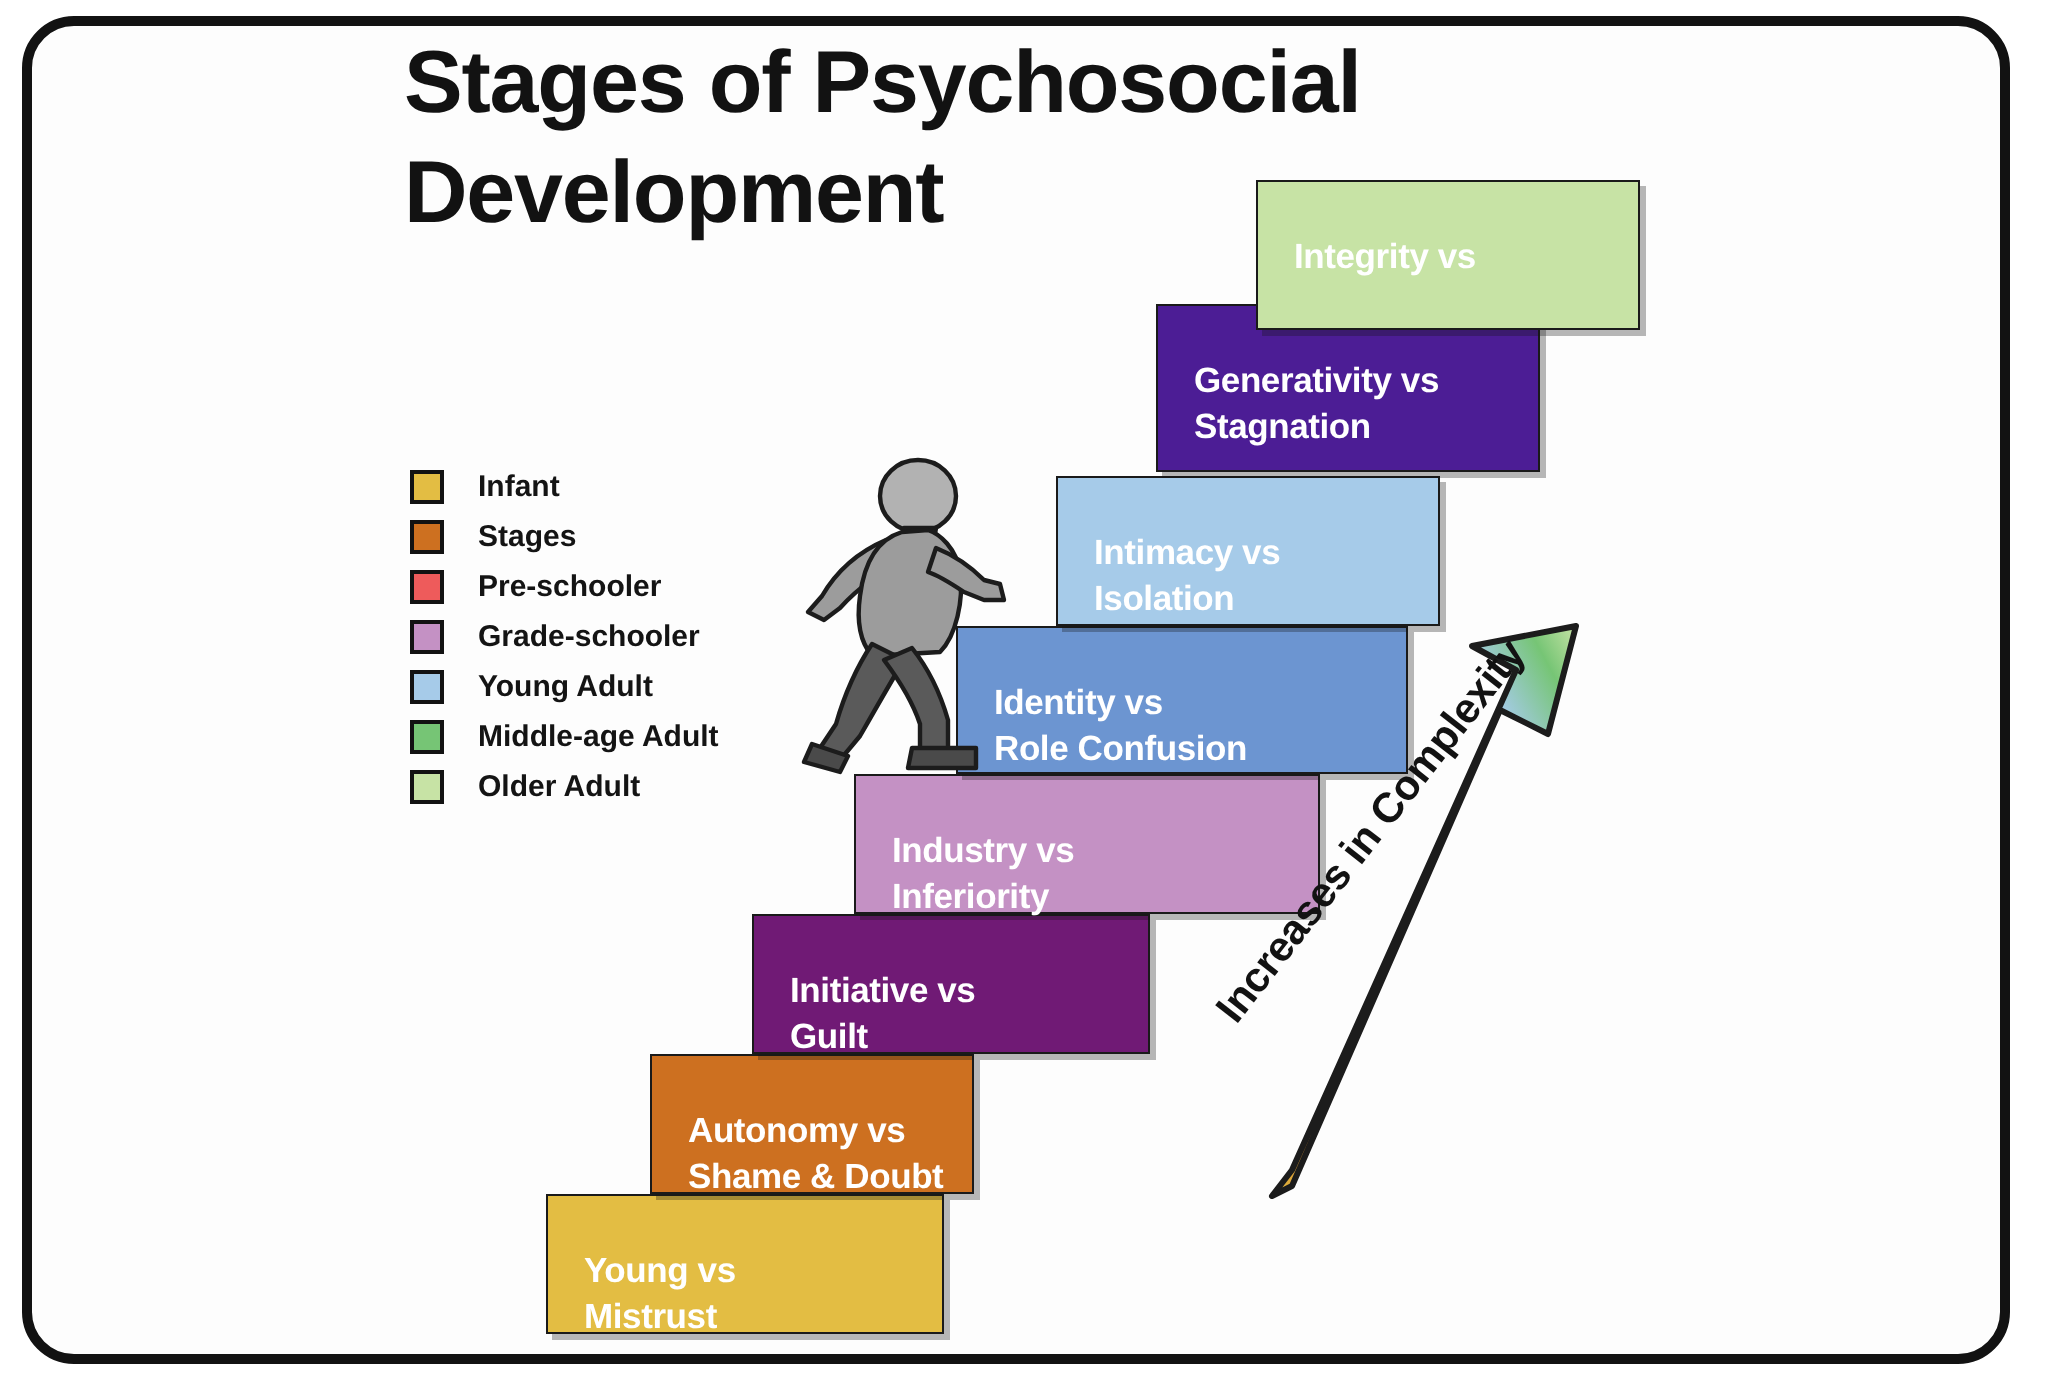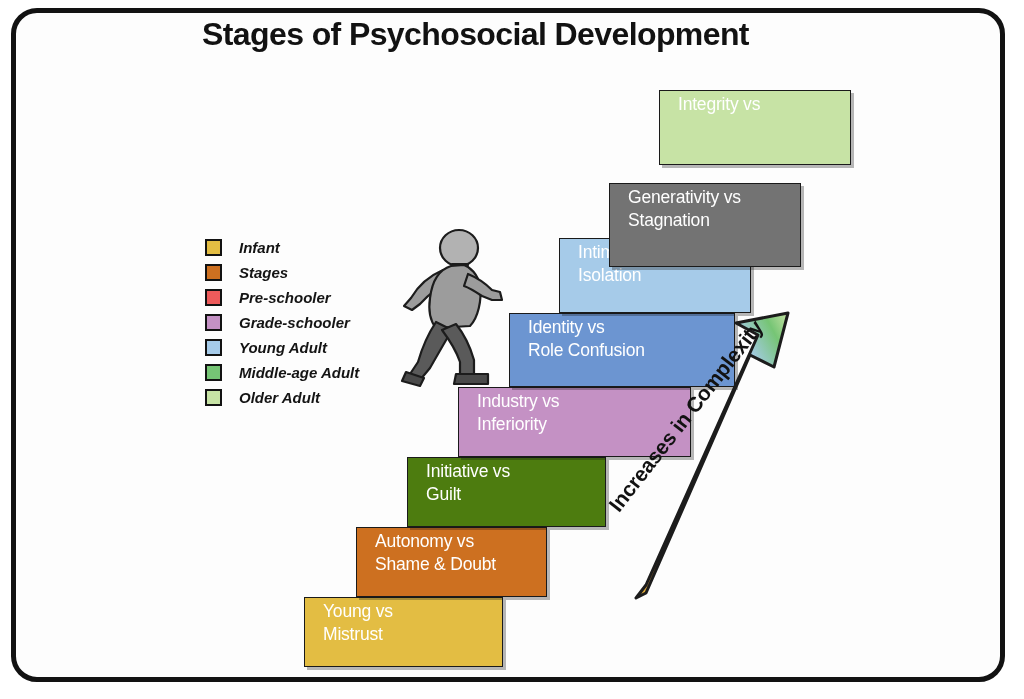--- a/index.html
+++ b/index.html
@@ -27,39 +27,38 @@
     border: 5px solid #121212;
     border-radius: 26px;
     box-sizing: border-box;
     background: #fdfdfd;
   }
   #title {
     position: absolute;
     left: 202px;
     top: 14px;
     width: 590px;
-    font-size: 32px;
+    font-size: 44px;
     font-weight: bold;
     line-height: 1.26;
     color: #121212;
     letter-spacing: -0.6px;
   }
 
   
   #legend {
     position: absolute;
     left: 205px;
     top: 231px;
     width: 215px;
   }
   .legend-row {
     display: flex;
-    align-items: flex-end;
+    align-items: center;
     height: 25px;
-    font-style: italic;
   }
   .legend-swatch {
     width: 17px;
     height: 17px;
     border: 2px solid #121212;
     box-sizing: border-box;
     flex: 0 0 auto;
   }
   .legend-label {
     margin-left: 17px;
@@ -70,25 +69,24 @@
   }
 
   
   .step {
     position: absolute;
     box-sizing: border-box;
     border: 1.5px solid #1a1a1a;
     box-shadow: 3px 3px 0 rgba(20,20,20,0.30);
     color: #ffffff;
     font-size: 17.5px;
-    font-weight: normal;
+    font-weight: bold;
     line-height: 1.33;
-    padding: 2px 0 0 18px;
+    padding: 26px 0 0 18px;
     letter-spacing: -0.2px;
-    margin-left: 31px;
   }
 
   
   #climber {
     position: absolute;
     left: 396px;
     top: 226px;
     width: 124px;
     height: 166px;
   }
@@ -153,46 +151,46 @@
       <span class="legend-swatch" style="background: rgb(199, 227, 165);"></span>
       <span class="legend-label">Older Adult</span>
     </div>
   </div>
 
   <div class="step" id="step0" style="left: 273px; top: 597px; width: 199px; height: 70px; background: rgb(227, 189, 67);">
     <div>Young vs</div>
     <div>Mistrust</div>
   </div>
 
-  <div class="step" id="step1" style="left: 325px; top: 527px; width: 191px; height: 70px; background: rgb(205, 112, 32);">
+  <div class="step" id="step1" style="left: 325px; top: 527px; width: 162px; height: 70px; background: rgb(205, 112, 32);">
     <div>Autonomy vs</div>
     <div>Shame &amp; Doubt</div>
   </div>
 
-  <div class="step" id="step2" style="left: 376px; top: 457px; width: 199px; height: 70px; background: #4d7c0f;">
+  <div class="step" id="step2" style="left: 376px; top: 457px; width: 199px; height: 70px; background: #701a75;">
     <div>Initiative vs</div>
     <div>Guilt</div>
   </div>
 
   <div class="step" id="step3" style="left: 427px; top: 387px; width: 233px; height: 70px; background: rgb(196, 145, 196);">
     <div>Industry vs</div>
     <div>Inferiority</div>
   </div>
 
   <div class="step" id="step4" style="left: 478px; top: 313px; width: 226px; height: 74px; background: rgb(108, 149, 209);">
     <div>Identity vs</div>
     <div>Role Confusion</div>
   </div>
 
   <div class="step" id="step5" style="left: 528px; top: 238px; width: 192px; height: 75px; background: rgb(166, 203, 233);">
     <div>Intimacy vs</div>
     <div>Isolation</div>
   </div>
 
-  <div class="step" id="step6" style="left: 578px; top: 183px; width: 192px; height: 84px; background: #737373;">
+  <div class="step" id="step6" style="left: 578px; top: 152px; width: 192px; height: 84px; background: #4c1d95;">
     <div>Generativity vs</div>
     <div>Stagnation</div>
   </div>
 
   <div class="step" id="step7" style="left: 628px; top: 90px; width: 192px; height: 75px; background: rgb(199, 227, 165);">
     <div>Integrity vs</div>
   </div>
 
   <svg id="climber" viewBox="0 0 124 166">
     <g stroke="#1c1c1c" stroke-width="2.2" stroke-linejoin="round" stroke-linecap="round">

